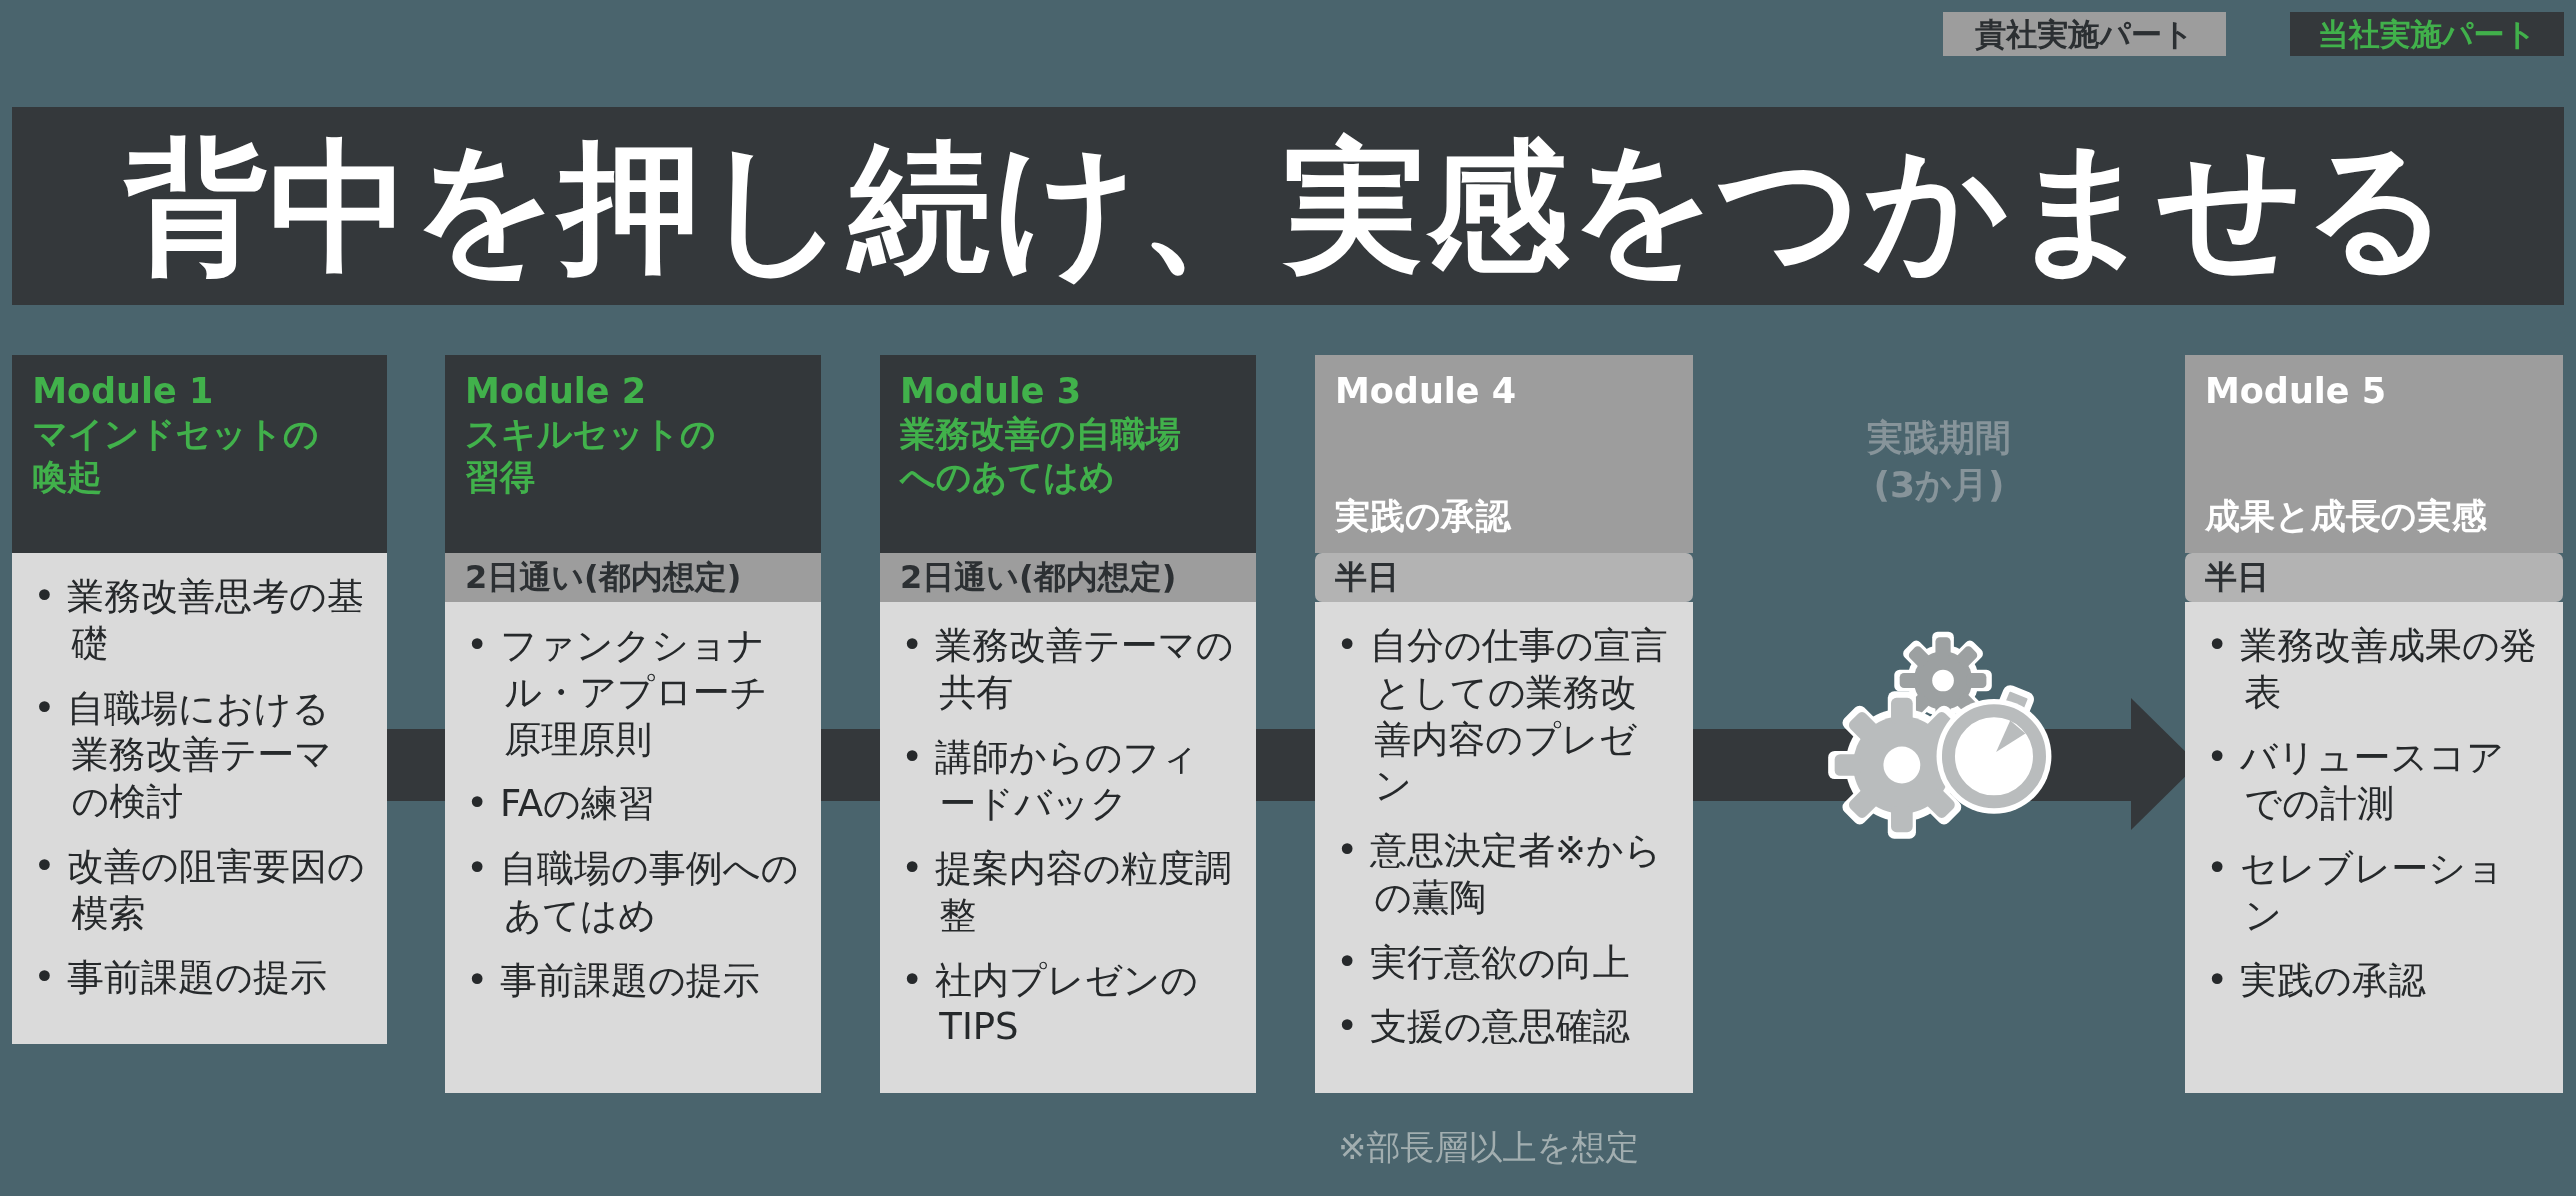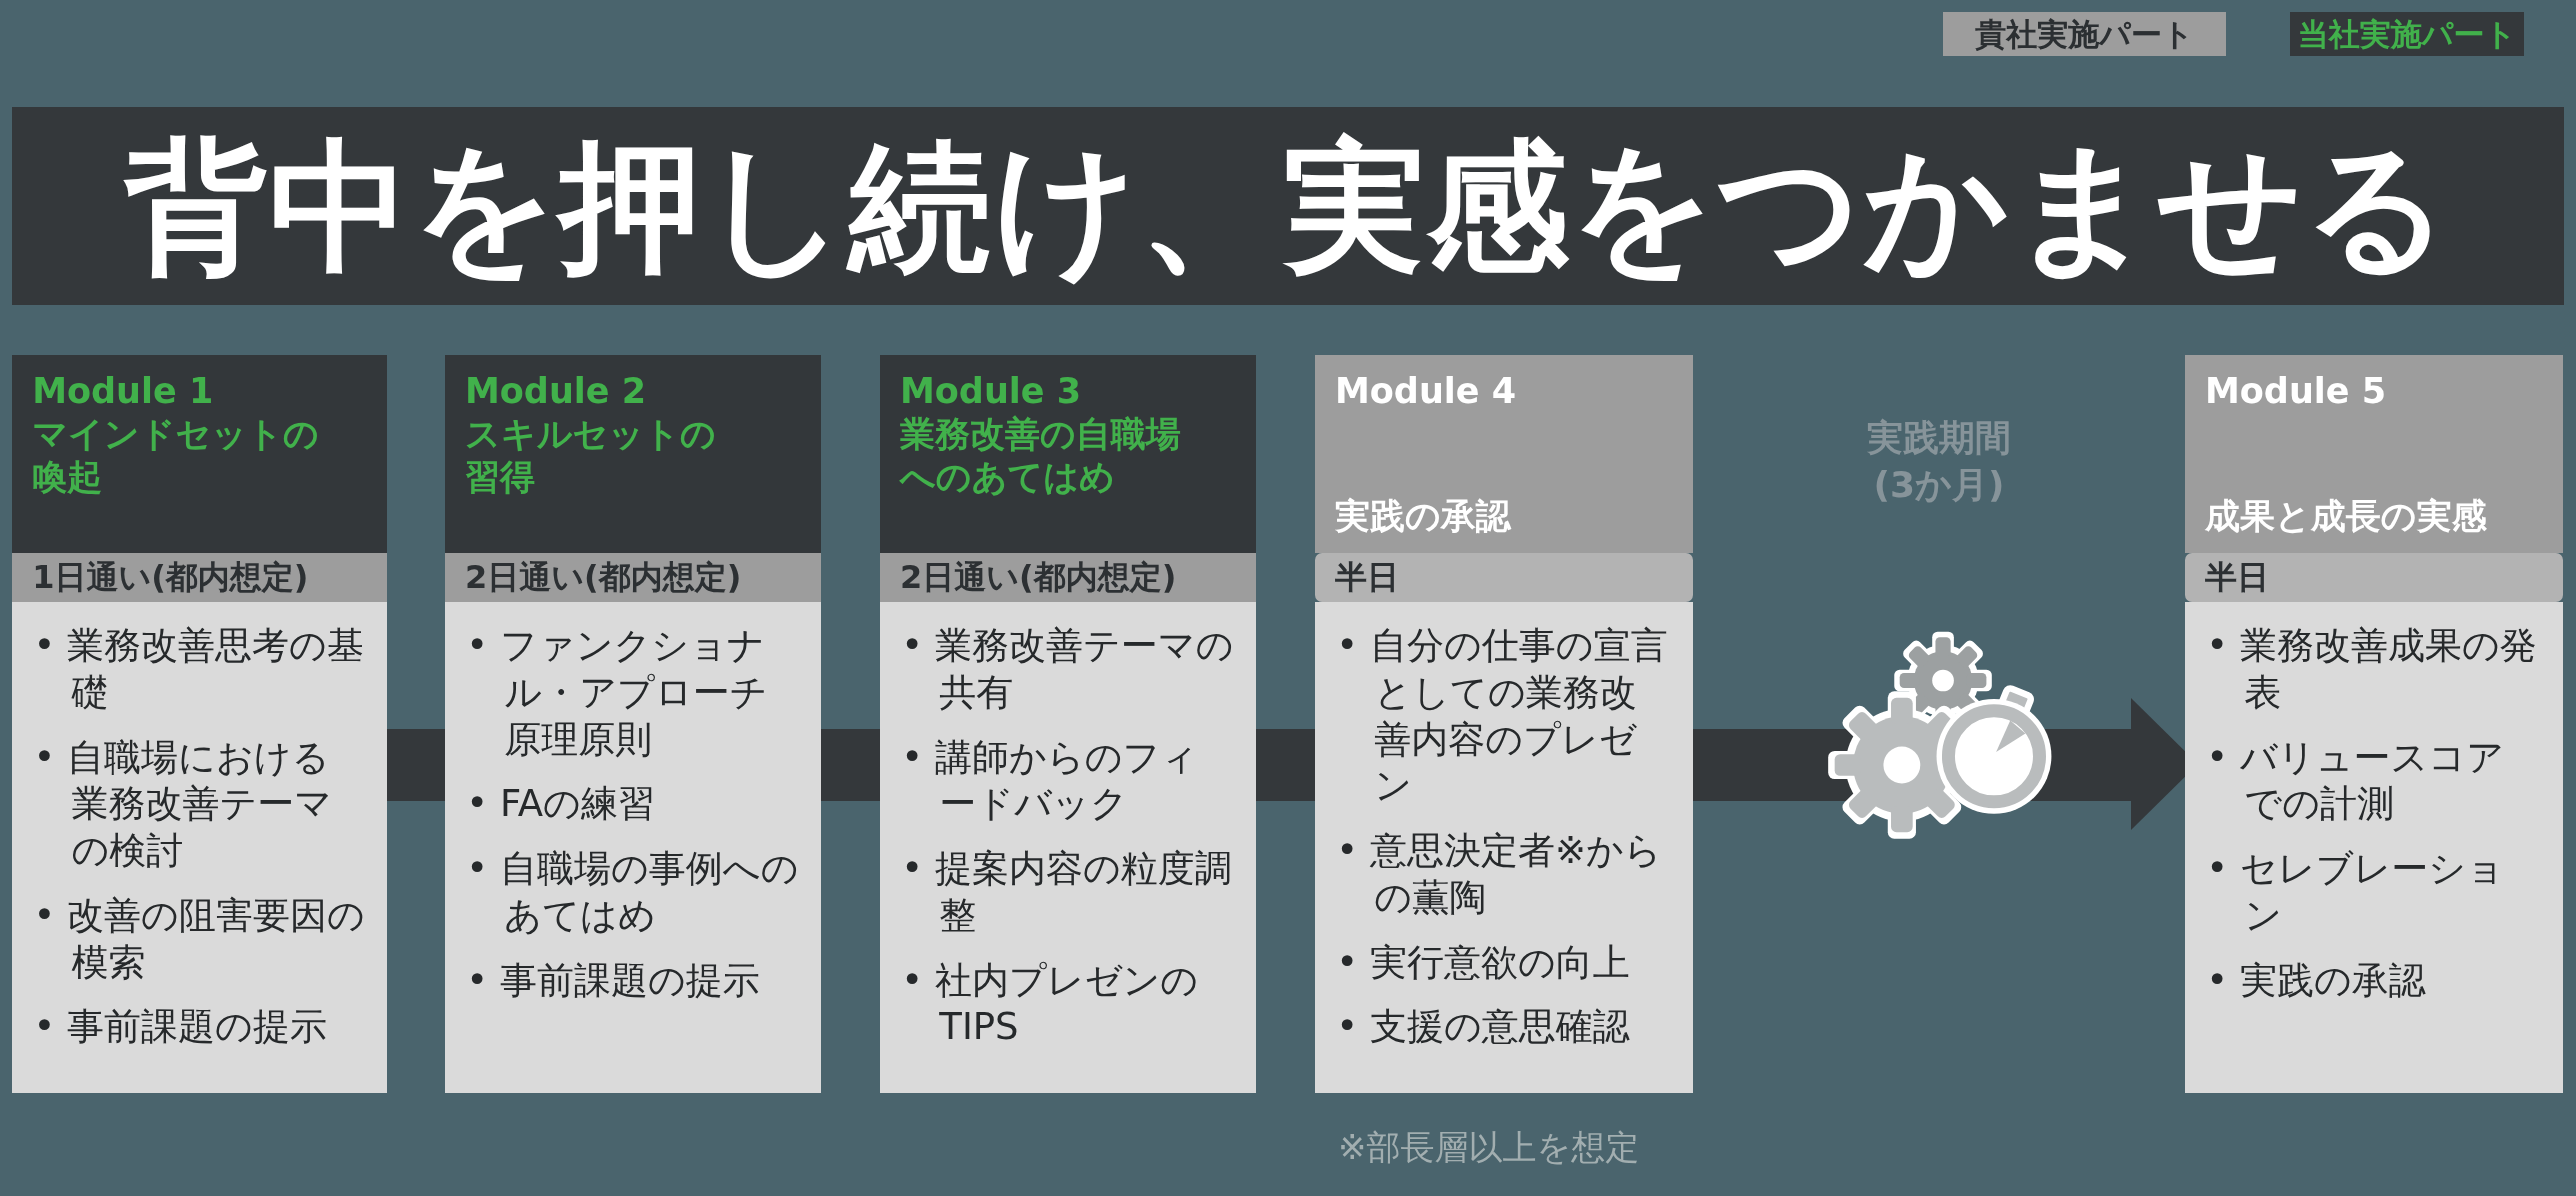--- a/index.html
+++ b/index.html
@@ -10,21 +10,21 @@
     background:#4a646d;
     font-family:"DejaVu Sans","Liberation Sans",sans-serif;
   }
 
   
   .legend-item {
     position:absolute; top:12.2px; height:44px; line-height:44px;
     text-align:center; font-size:31px; font-weight:600; z-index:3;
   }
   .legend-client { left:1943px; width:283px; background:#9d9d9d; color:#2b2f32; }
-  .legend-ours   { left:2290px; width:234px; background:#34383b; color:#41b14b; }
+  .legend-ours   { left:2290px; width:274px; background:#34383b; color:#41b14b; }
 
   
   .title-banner {
     position:absolute; left:12.2px; top:107px; width:2552px; height:198px;
     background:#34383b; color:#ffffff;
     font-size:142px; font-weight:bold; letter-spacing:1.5px;
     text-align:center; line-height:200px; white-space:nowrap; z-index:1;
   }
 
   
@@ -95,21 +95,20 @@
 
 <div class="arrow-band"></div>
 <div class="arrow-head"></div>
 
 <div class="module theme-dark m1">
   <div class="module-header">
     <div>Module 1</div>
     <div class="module-subtitle">マインドセットの
 喚起</div>
   </div>
-  <div class="module-schedule">1日通い(都内想定)</div>
   <ul class="module-body">
     <li>業務改善思考の基礎</li>
     <li>自職場における業務改善テーマの検討</li>
     <li>改善の阻害要因の模索</li>
     <li>事前課題の提示</li>
   </ul>
 </div>
 
 <div class="module theme-dark m2">
   <div class="module-header">

